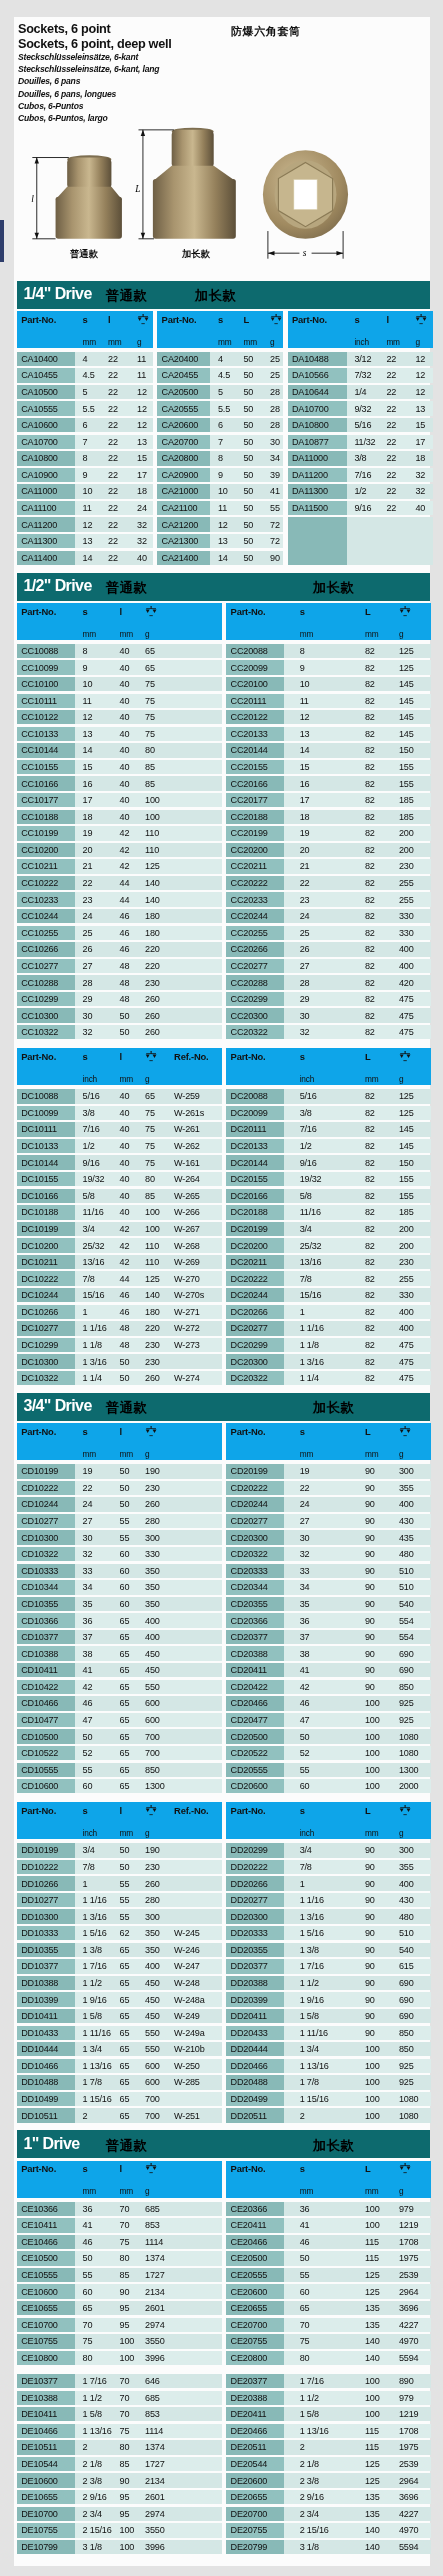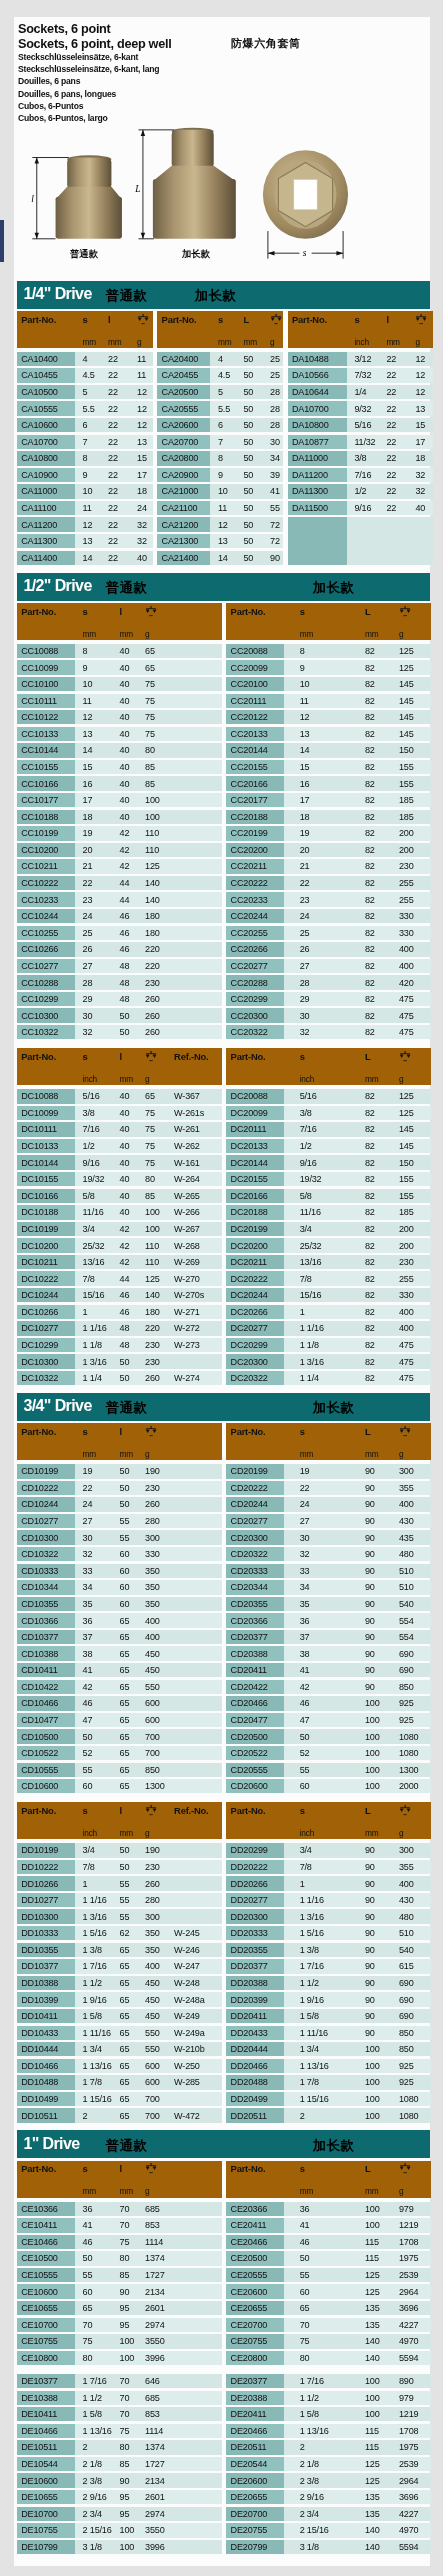--- a/index.html
+++ b/index.html
@@ -5,38 +5,38 @@
   html,body{margin:0;padding:0;}
   body{
     width:443px;height:2576px;position:relative;overflow:hidden;
     background:#e3e3e3;color:#111;
     font-family:"Liberation Sans",sans-serif;
   }
   .edge-tab{position:absolute;left:0;top:220px;width:3.9px;height:42px;background:#2e3d6b;}
   .card{position:absolute;left:14px;top:16.6px;width:416px;height:2549px;background:#fcfcfc;}
   .hdr{position:absolute;left:4px;top:5.5px;}
   .t-en{font-size:12.7px;font-weight:bold;line-height:14.4px;letter-spacing:-0.3px;}
-  .t-sub{font-size:8.6px;font-weight:bold;line-height:12.2px;letter-spacing:-0.2px;}
-  .t-cn{position:absolute;left:217px;top:7.8px;font-size:11px;font-weight:bold;letter-spacing:0.6px;margin-top:12px;}
+  .t-sub{font-size:8.6px;font-weight:bold;line-height:12.2px;letter-spacing:-0.2px;font-style:italic;}
+  .t-cn{position:absolute;left:217px;top:7.8px;font-size:11px;font-weight:bold;letter-spacing:0.6px;}
   .photos{position:absolute;left:5.5px;top:109px;}
   .cap{position:absolute;width:72px;text-align:center;font-size:9.4px;font-weight:bold;}
   .cap1{left:34px;top:231px;}
   .cap2{left:146px;top:231px;}
   .sections{position:absolute;left:2.8px;top:264px;width:413px;}
   .drive-bar{position:relative;height:28px;background:#0d6a6e;margin-bottom:2.2px;}
   .sections .drive-bar:not(:first-child){margin-top:5.5px;}
   .drive-bar .en{position:absolute;left:6.6px;top:4.4px;font-size:16px;font-weight:bold;color:#fff;letter-spacing:-0.6px;}
   .drive-bar .cn{position:absolute;top:6.1px;font-size:13.3px;font-weight:bold;color:#000;letter-spacing:0.6px;}
   .drive-bar .cnN{left:89px;}
   .drive-bar .cnL.mid{left:178px;}
   .drive-bar .cnL.right{left:296px;}
   .band{display:flex;gap:4.4px;}
   .band.gap-top{margin-top:6.6px;}
   .tbl{flex:none;}
-  .thead{background:#a16207;height:37px;margin-bottom:3.9px;display:grid;grid-template-rows:1fr 1fr;
+  .thead{background:#0ea5e9;height:37px;margin-bottom:3.9px;display:grid;grid-template-rows:1fr 1fr;
     box-sizing:border-box;padding:2.8px 0 2.2px 0;align-items:center;}
   .row{display:grid;height:14.4px;margin-bottom:2.2px;align-items:center;}
   .row.a{background:#d4e7e5;}
   .row.b{background:#dcedeb;}
   .row.a .part{background:#88b9b7;}
   .row.b .part{background:#91c1bf;}
   .c{display:flex;align-items:center;height:100%;padding-left:7.8px;box-sizing:border-box;
      font-size:9.1px;letter-spacing:-0.2px;white-space:nowrap;}
   .part{padding-left:4.4px;}
   .h1{font-weight:bold;font-size:9.4px;align-self:start;}
@@ -825,21 +825,21 @@
             <div class="c h2">inch</div>
             <div class="c h2">mm</div>
             <div class="c h2">g</div>
             <div class="c h2"></div>
           </div>
           <div class="row a">
             <div class="c part">DC10088</div>
             <div class="c">5/16</div>
             <div class="c">40</div>
             <div class="c">65</div>
-            <div class="c">W-367</div>
+            <div class="c">W-259</div>
           </div>
           <div class="row b">
             <div class="c part">DC10099</div>
             <div class="c">3/8</div>
             <div class="c">40</div>
             <div class="c">75</div>
             <div class="c">W-261s</div>
           </div>
           <div class="row a">
             <div class="c part">DC10111</div>
@@ -1536,21 +1536,21 @@
             <div class="c">1 15/16</div>
             <div class="c">65</div>
             <div class="c">700</div>
             <div class="c"></div>
           </div>
           <div class="row a">
             <div class="c part">DD10511</div>
             <div class="c">2</div>
             <div class="c">65</div>
             <div class="c">700</div>
-            <div class="c">W-472</div>
+            <div class="c">W-251</div>
           </div>
         </div>
         <div class="tbl hr-k">
           <div class="thead">
             <div class="c h1 part">Part-No.</div>
             <div class="c h1">s</div>
             <div class="c h1">L</div>
             <div class="c h1">
               <svg width="12.2" height="11" viewBox="0 0 24 22">
                 <g fill="#111">

